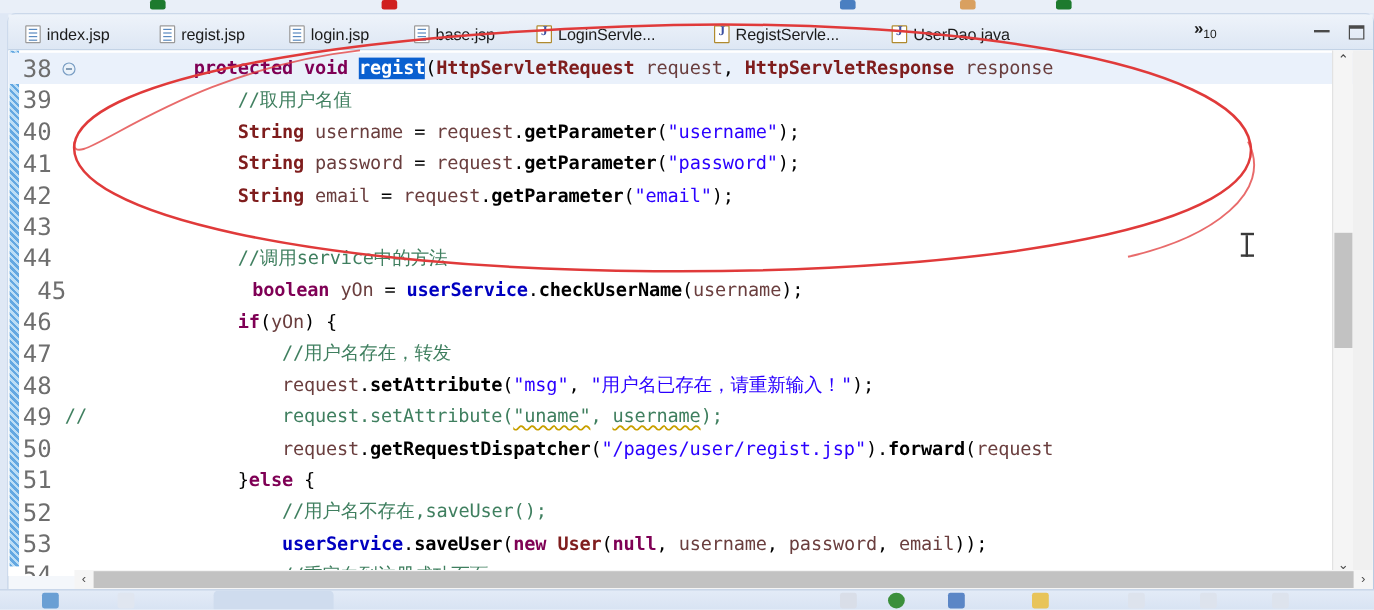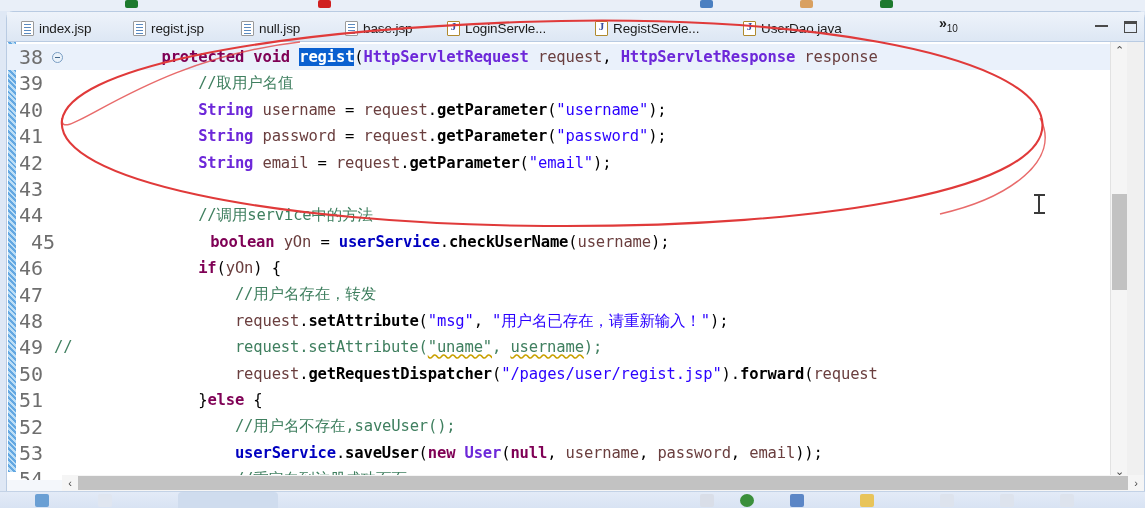--- a/index.html
+++ b/index.html
@@ -150,21 +150,21 @@
   }
   .ln .code {
     flex: 1 1 auto; white-space: pre; color: #000000;
     font-family: "DejaVu Sans Mono", monospace;
     letter-spacing: -0.15px;
   }
   .ln.highlight { background: #eaf1fb; }
 
   
   .kw   { color: #7f0055; font-weight: bold; }
-  .typ  { color: #6d28d9; font-weight: bold; }
+  .typ  { color: #7f1d1d; font-weight: bold; }
   .mth  { color: #000000; font-weight: bold; }
   .str  { color: #2a00ff; }
   .cmt  { color: #3f7f5f; }
   .fld  { color: #0000c0; font-weight: bold; }
   .par  { color: #6a3e3e; }
   .plain{ color: #000000; }
   .sel  { background: #0a60d0; color: #ffffff; font-weight: bold; }
   .sq   { text-decoration: underline wavy #c8a000; text-decoration-skip-ink: none; }
 
   
@@ -249,40 +249,40 @@
       <div class="tab inactive" style="left:8px;">
           <span class="ficon jsp"></span>
           <span class="tlabel">index.jsp</span>
         </div>
       <div class="tab inactive" style="left:120px;">
           <span class="ficon jsp"></span>
           <span class="tlabel">regist.jsp</span>
         </div>
       <div class="tab inactive" style="left:228px;">
           <span class="ficon jsp"></span>
-          <span class="tlabel">null.jsp</span>
+          <span class="tlabel">login.jsp</span>
         </div>
       <div class="tab inactive" style="left:332px;">
           <span class="ficon jsp"></span>
           <span class="tlabel">base.jsp</span>
         </div>
       <div class="tab inactive" style="left:434px;">
           <span class="ficon java"></span>
           <span class="tlabel">LoginServle...</span>
         </div>
       <div class="tab inactive" style="left:582px;">
           <span class="ficon java"></span>
           <span class="tlabel">RegistServle...</span>
         </div>
       <div class="tab inactive" style="left:730px;">
           <span class="ficon java"></span>
           <span class="tlabel">UserDao.java</span>
         </div>
 
-      <div class="tab-overflow" style="left:932px;">
+      <div class="tab-overflow" style="left:988px;">
         <span>»</span><sub>10</sub>
       </div>
     </div>
 
     <div class="wctrls">
       <div class="wctrl min"></div>
       <div class="wctrl max"></div>
     </div>
 
     <div class="code-area">

